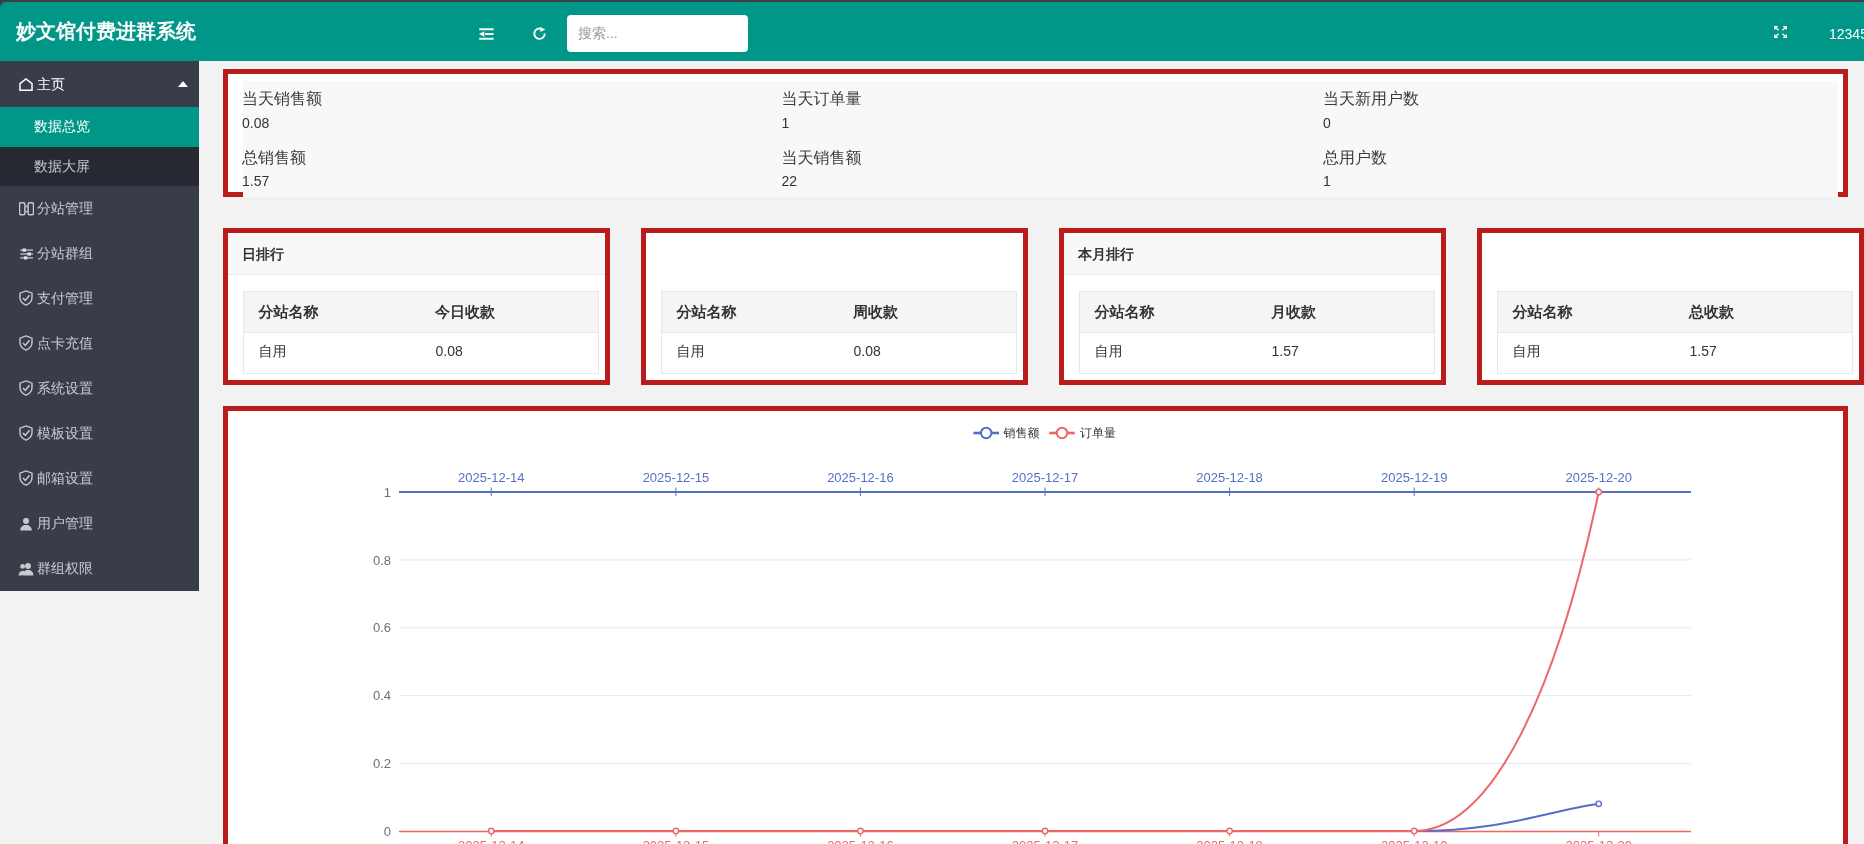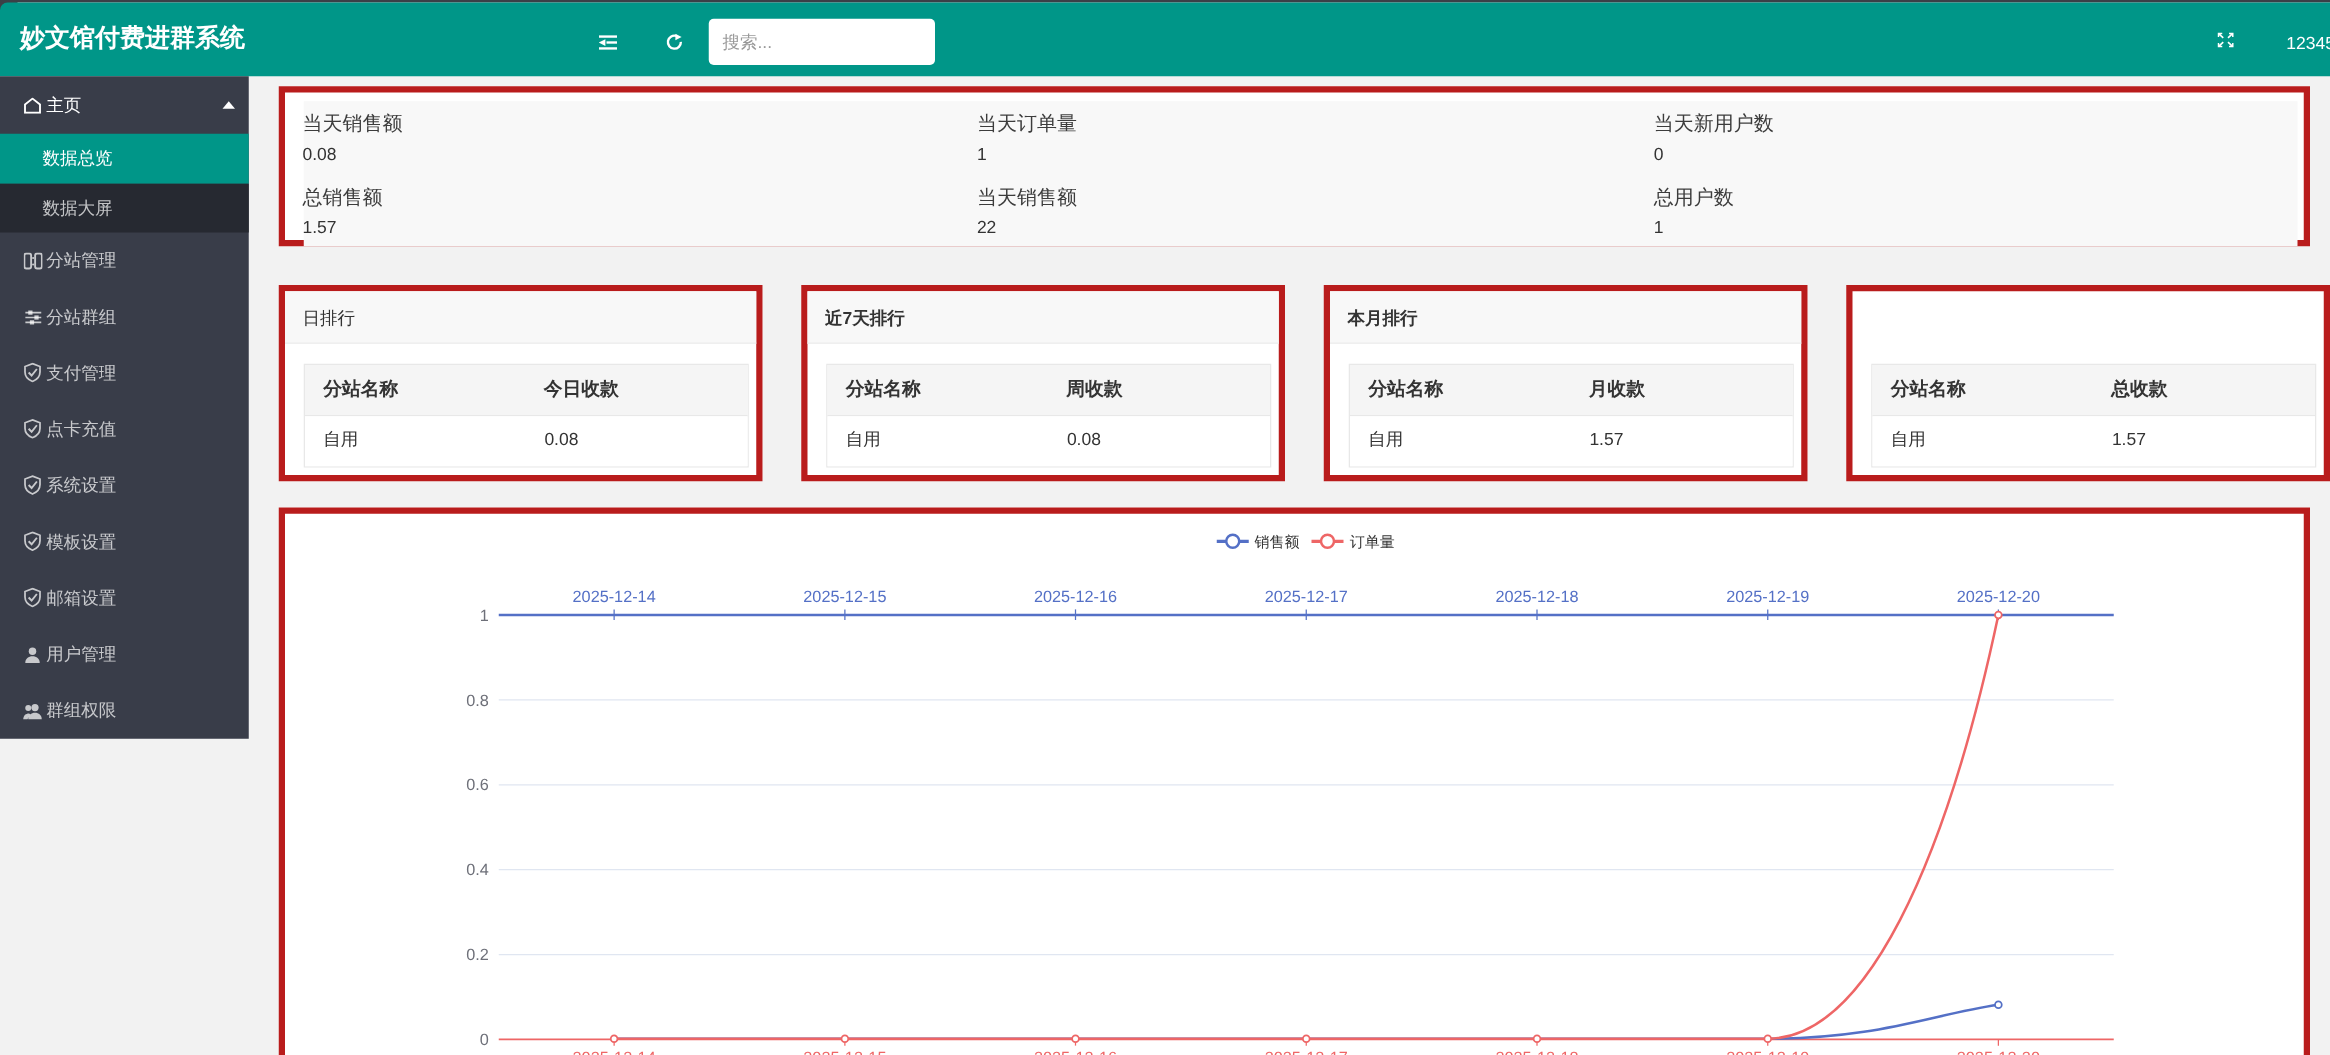--- a/index.html
+++ b/index.html
@@ -147,37 +147,34 @@
   <div class="abs" style="left:553.5px;top:73.5px;font-size:16px;color:#3c3c3c;">当天销售额</div>
   <div class="abs" style="left:553.5px;top:99px;font-size:14px;color:#333;">22</div>
   <div class="abs" style="left:1095px;top:15px;font-size:16px;color:#3c3c3c;">当天新用户数</div>
   <div class="abs" style="left:1095px;top:41px;font-size:14px;color:#333;">0</div>
   <div class="abs" style="left:1095px;top:73.5px;font-size:16px;color:#3c3c3c;">总用户数</div>
   <div class="abs" style="left:1095px;top:99px;font-size:14px;color:#333;">1</div>
 </div>
 
 <div class="card" style="left:223px;top:228px;width:387px;height:157px;">
   <div class="abs" style="left:0;top:0;width:100%;height:42px;background:#f8f8f8;border-bottom:1px solid #ececec;">
-    <div class="abs" style="left:14px;top:0;line-height:42px;font-size:14px;font-weight:normal;color:#333;">日排行</div>
+    <div class="abs" style="left:14px;top:0;line-height:42px;font-size:14px;font-weight:bold;color:#333;">日排行</div>
   </div>
   <div class="abs" style="left:15px;top:58px;width:356px;height:83px;border:1px solid #e8e8e8;">
     <div class="abs" style="left:0;top:0;width:100%;height:41px;background:#f5f5f5;border-bottom:1px solid #e8e8e8;">
       <div class="abs" style="left:14.5px;top:0;line-height:40px;font-size:15px;font-weight:bold;color:#333;">分站名称</div>
       <div class="abs" style="left:191px;top:0;line-height:40px;font-size:15px;font-weight:bold;color:#333;">今日收款</div>
     </div>
     <div class="abs" style="left:0;top:41px;width:100%;height:40px;background:#fff;">
       <div class="abs" style="left:14.5px;top:0;line-height:36px;font-size:14px;color:#333;">自用</div>
       <div class="abs" style="left:191.5px;top:0;line-height:36px;font-size:14px;color:#333;">0.08</div>
     </div>
   </div>
 </div>
 <div class="card" style="left:641px;top:228px;width:387px;height:157px;">
-  <div class="abs" style="left:0;top:0;width:100%;height:42px;background:#f8f8f8;border-bottom:1px solid #ececec;">
-    <div class="abs" style="left:14px;top:0;line-height:42px;font-size:14px;font-weight:bold;color:#333;">近7天排行</div>
-  </div>
   <div class="abs" style="left:15px;top:58px;width:356px;height:83px;border:1px solid #e8e8e8;">
     <div class="abs" style="left:0;top:0;width:100%;height:41px;background:#f5f5f5;border-bottom:1px solid #e8e8e8;">
       <div class="abs" style="left:14.5px;top:0;line-height:40px;font-size:15px;font-weight:bold;color:#333;">分站名称</div>
       <div class="abs" style="left:191px;top:0;line-height:40px;font-size:15px;font-weight:bold;color:#333;">周收款</div>
     </div>
     <div class="abs" style="left:0;top:41px;width:100%;height:40px;background:#fff;">
       <div class="abs" style="left:14.5px;top:0;line-height:36px;font-size:14px;color:#333;">自用</div>
       <div class="abs" style="left:191.5px;top:0;line-height:36px;font-size:14px;color:#333;">0.08</div>
     </div>
   </div>

